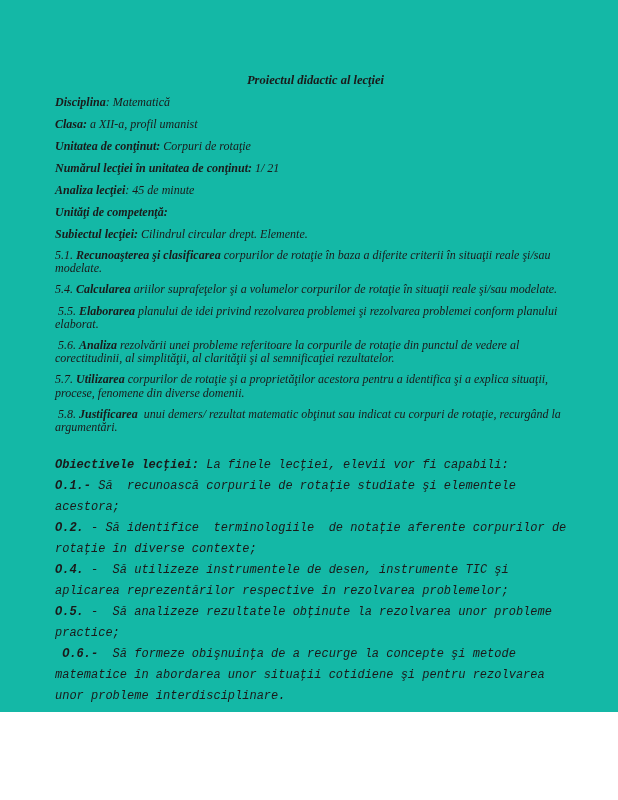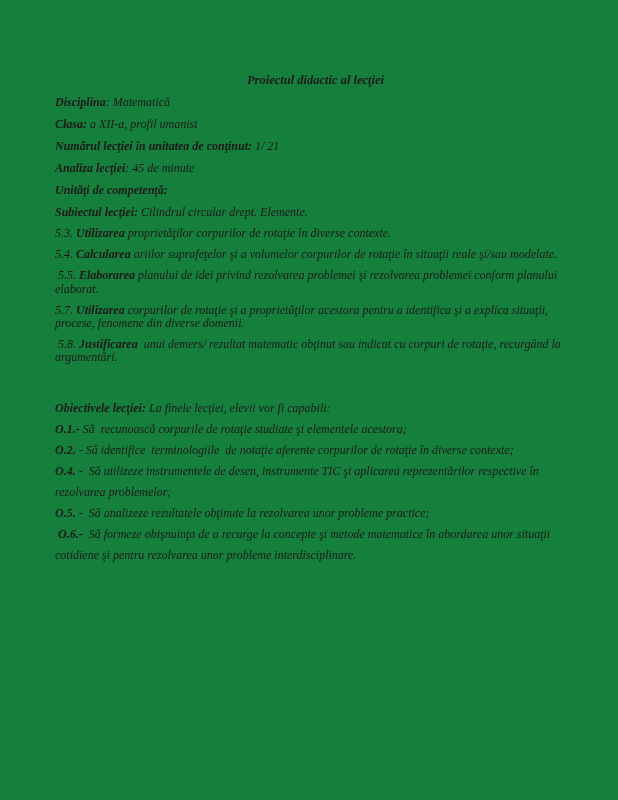--- a/index.html
+++ b/index.html
@@ -1,20 +1,20 @@
 <!DOCTYPE html>
 <html><head>
 <meta charset="utf-8">
 <style>
   html, body { margin: 0; padding: 0; background: #ffffff; }
   .doc {
     position: relative;
     width: 618px;
-    height: 800px;
-    background: #15803d;
+    height: 712px;
+    background: #14b8a6;
     overflow: hidden;
     font-family: "Liberation Serif", serif;
     font-style: italic;
     font-size: 12px;
     color: #1a1a1a;
     box-sizing: border-box;
   }
   .content {
     padding: 73px 42px 0 55px;
     box-sizing: border-box;
@@ -30,48 +30,50 @@
   p { white-space: pre-wrap; }
   .m {  
     margin: 8px 0 7px 0;
     line-height: 14px;
   }
   .comp-block { margin-top: 8px; }
   .c {  
     margin: 0 0 8px 0;
     line-height: 13.2px;
   }
-  .obj-block { margin-top: 33px; }
+  .obj-block { margin-top: 21px; font-family: Liberation Mono, monospace; }
   .oh, .o {
     margin: 0;
     line-height: 21px;
   }
   b { font-weight: 700; }
 </style>
 </head>
 <body>
 
 <div class="doc">
   <div class="content">
 
     <p class="title">Proiectul didactic al lecţiei</p>
 
     <div>
       <p class="m"><b>Disciplina</b><span>: Matematică</span></p>
       <p class="m"><b>Clasa:</b><span> a XII-a, profil umanist</span></p>
+      <p class="m"><b>Unitatea de conţinut:</b><span> Corpuri de rotaţie</span></p>
       <p class="m"><b>Numărul lecţiei în unitatea de conţinut:</b><span> 1/ 21</span></p>
       <p class="m"><b>Analiza lecţiei</b><span>: 45 de minute</span></p>
       <p class="m"><b>Unităţi de competenţă:</b><span></span></p>
       <p class="m"><b>Subiectul lecţiei:</b><span> Cilindrul circular drept. Elemente.</span></p>
     </div>
 
     <div class="comp-block">
-      <p class="c"><span>5.3. </span><b>Utilizarea</b><span> proprietăţilor corpurilor de rotaţie în diverse contexte.</span></p>
+      <p class="c"><span>5.1. </span><b>Recunoaşterea şi clasificarea</b><span> corpurilor de rotaţie în baza a diferite criterii în situaţii reale şi/sau modelate.</span></p>
       <p class="c"><span>5.4. </span><b>Calcularea</b><span> ariilor suprafeţelor şi a volumelor corpurilor de rotaţie în situaţii reale şi/sau modelate.</span></p>
       <p class="c"><span> 5.5. </span><b>Elaborarea</b><span> planului de idei privind rezolvarea problemei şi rezolvarea problemei conform planului elaborat.</span></p>
+      <p class="c"><span> 5.6. </span><b>Analiza</b><span> rezolvării unei probleme referitoare la corpurile de rotaţie din punctul de vedere al corectitudinii, al simplităţii, al clarităţii şi al semnificaţiei rezultatelor.</span></p>
       <p class="c"><span>5.7. </span><b>Utilizarea</b><span> corpurilor de rotaţie şi a proprietăţilor acestora pentru a identifica şi a explica situaţii, procese, fenomene din diverse domenii.</span></p>
       <p class="c"><span> 5.8. </span><b>Justificarea</b><span>  unui demers/ rezultat matematic obţinut sau indicat cu corpuri de rotaţie, recurgând la argumentări.</span></p>
     </div>
 
     <div class="obj-block">
       <p class="oh"><b>Obiectivele lecţiei:</b><span> La finele lecţiei, elevii vor fi capabili:</span></p>
       <p class="o"><b>O.1.-</b><span> Să  recunoască corpurile de rotaţie studiate şi elementele acestora;</span></p>
       <p class="o"><b>O.2.</b><span> - Să identifice  terminologiile  de notaţie aferente corpurilor de rotaţie în diverse contexte;</span></p>
       <p class="o"><b>O.4.</b><span> -  Să utilizeze instrumentele de desen, instrumente TIC şi aplicarea reprezentărilor respective în rezolvarea problemelor;</span></p>
       <p class="o"><b>O.5.</b><span> -  Să analizeze rezultatele obţinute la rezolvarea unor probleme practice;</span></p>

